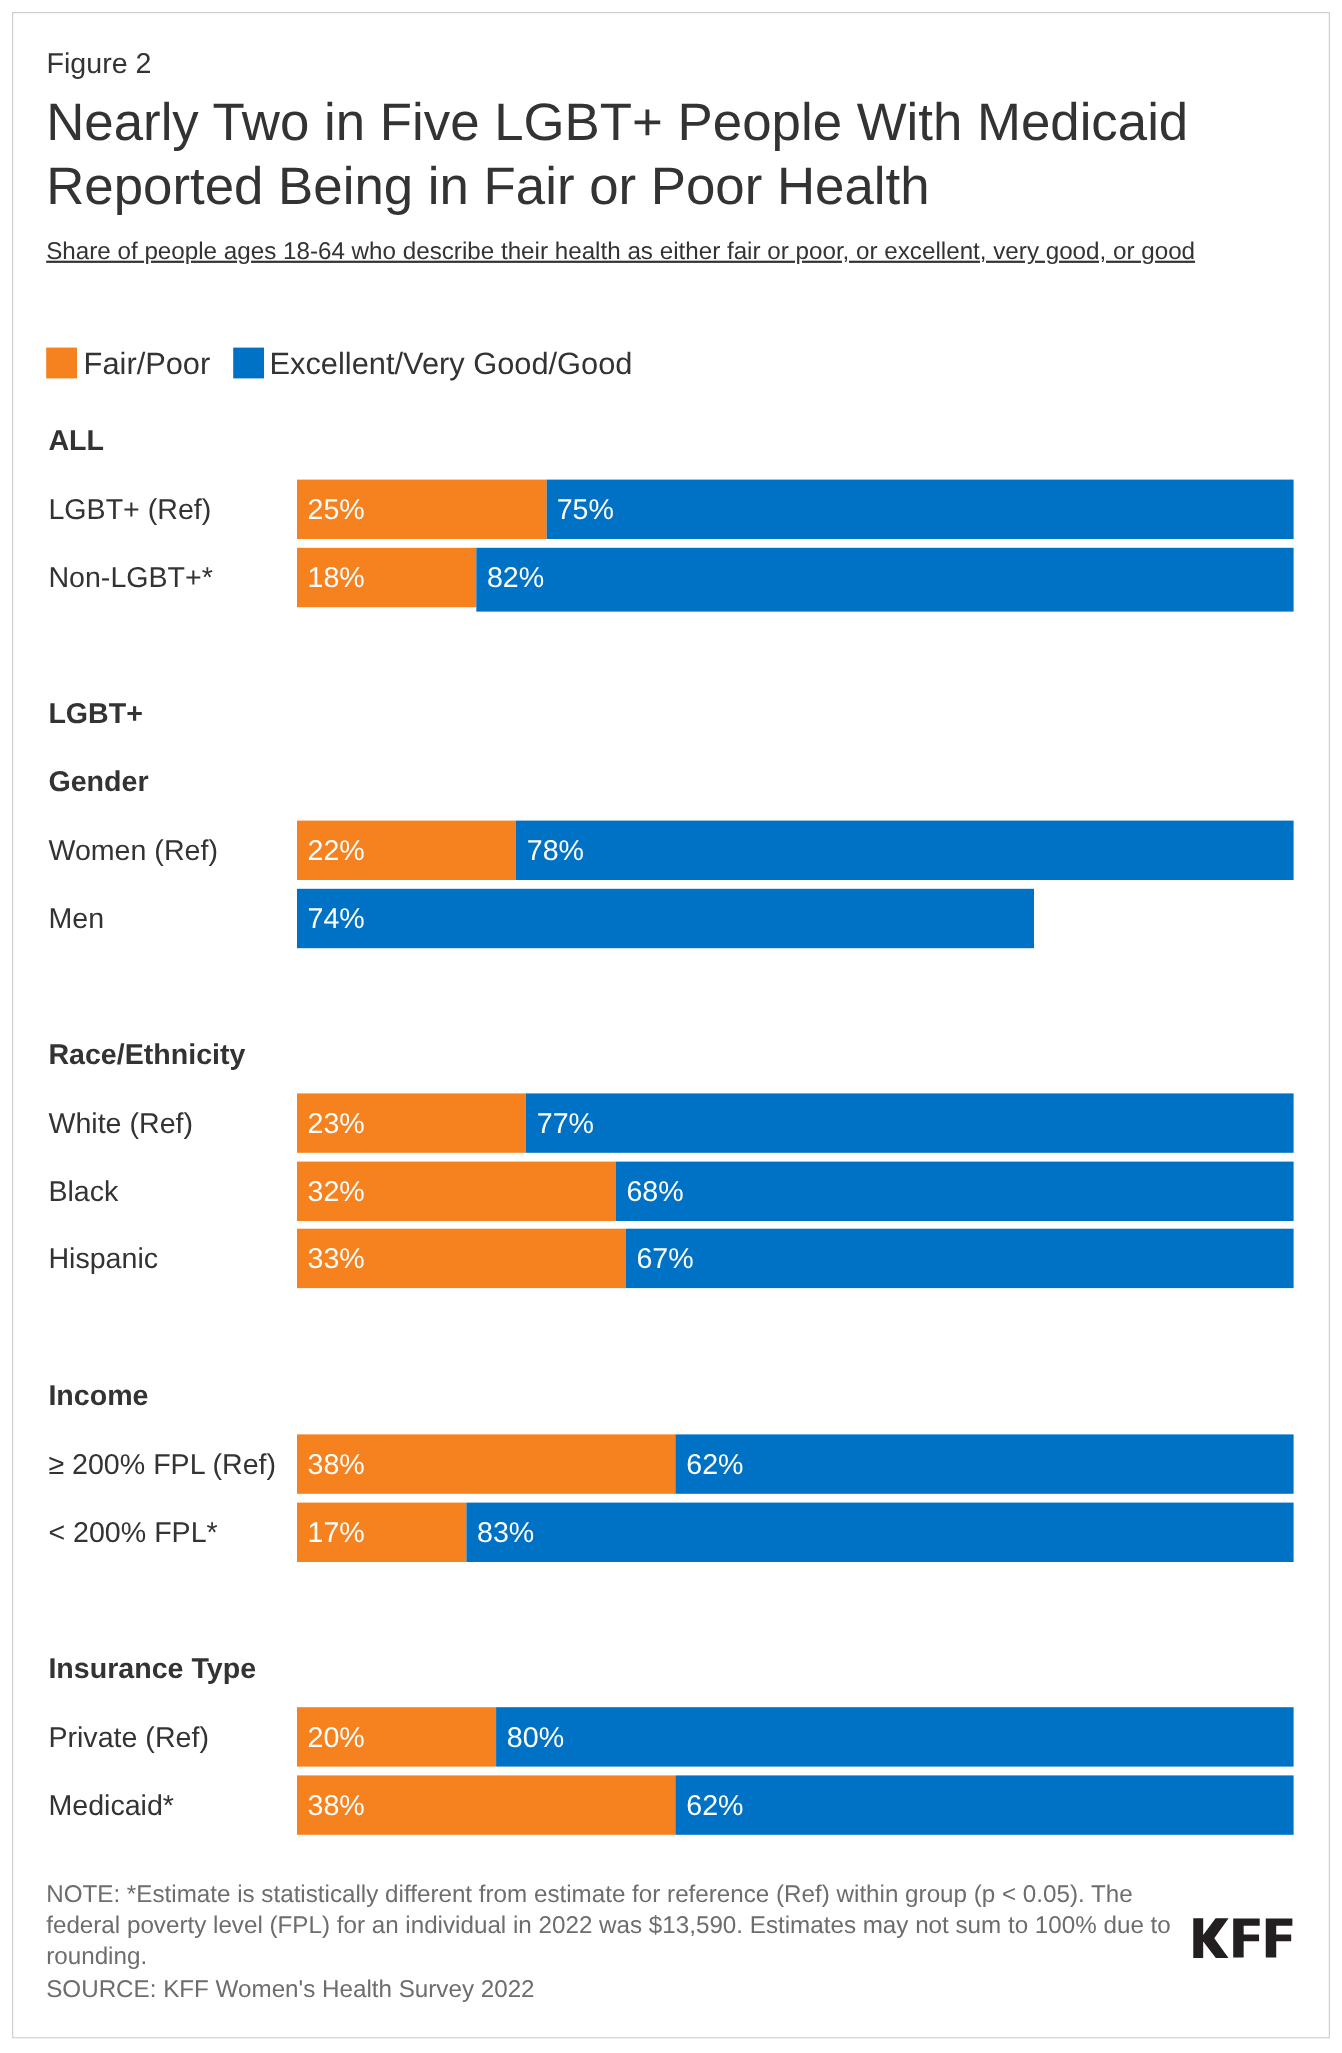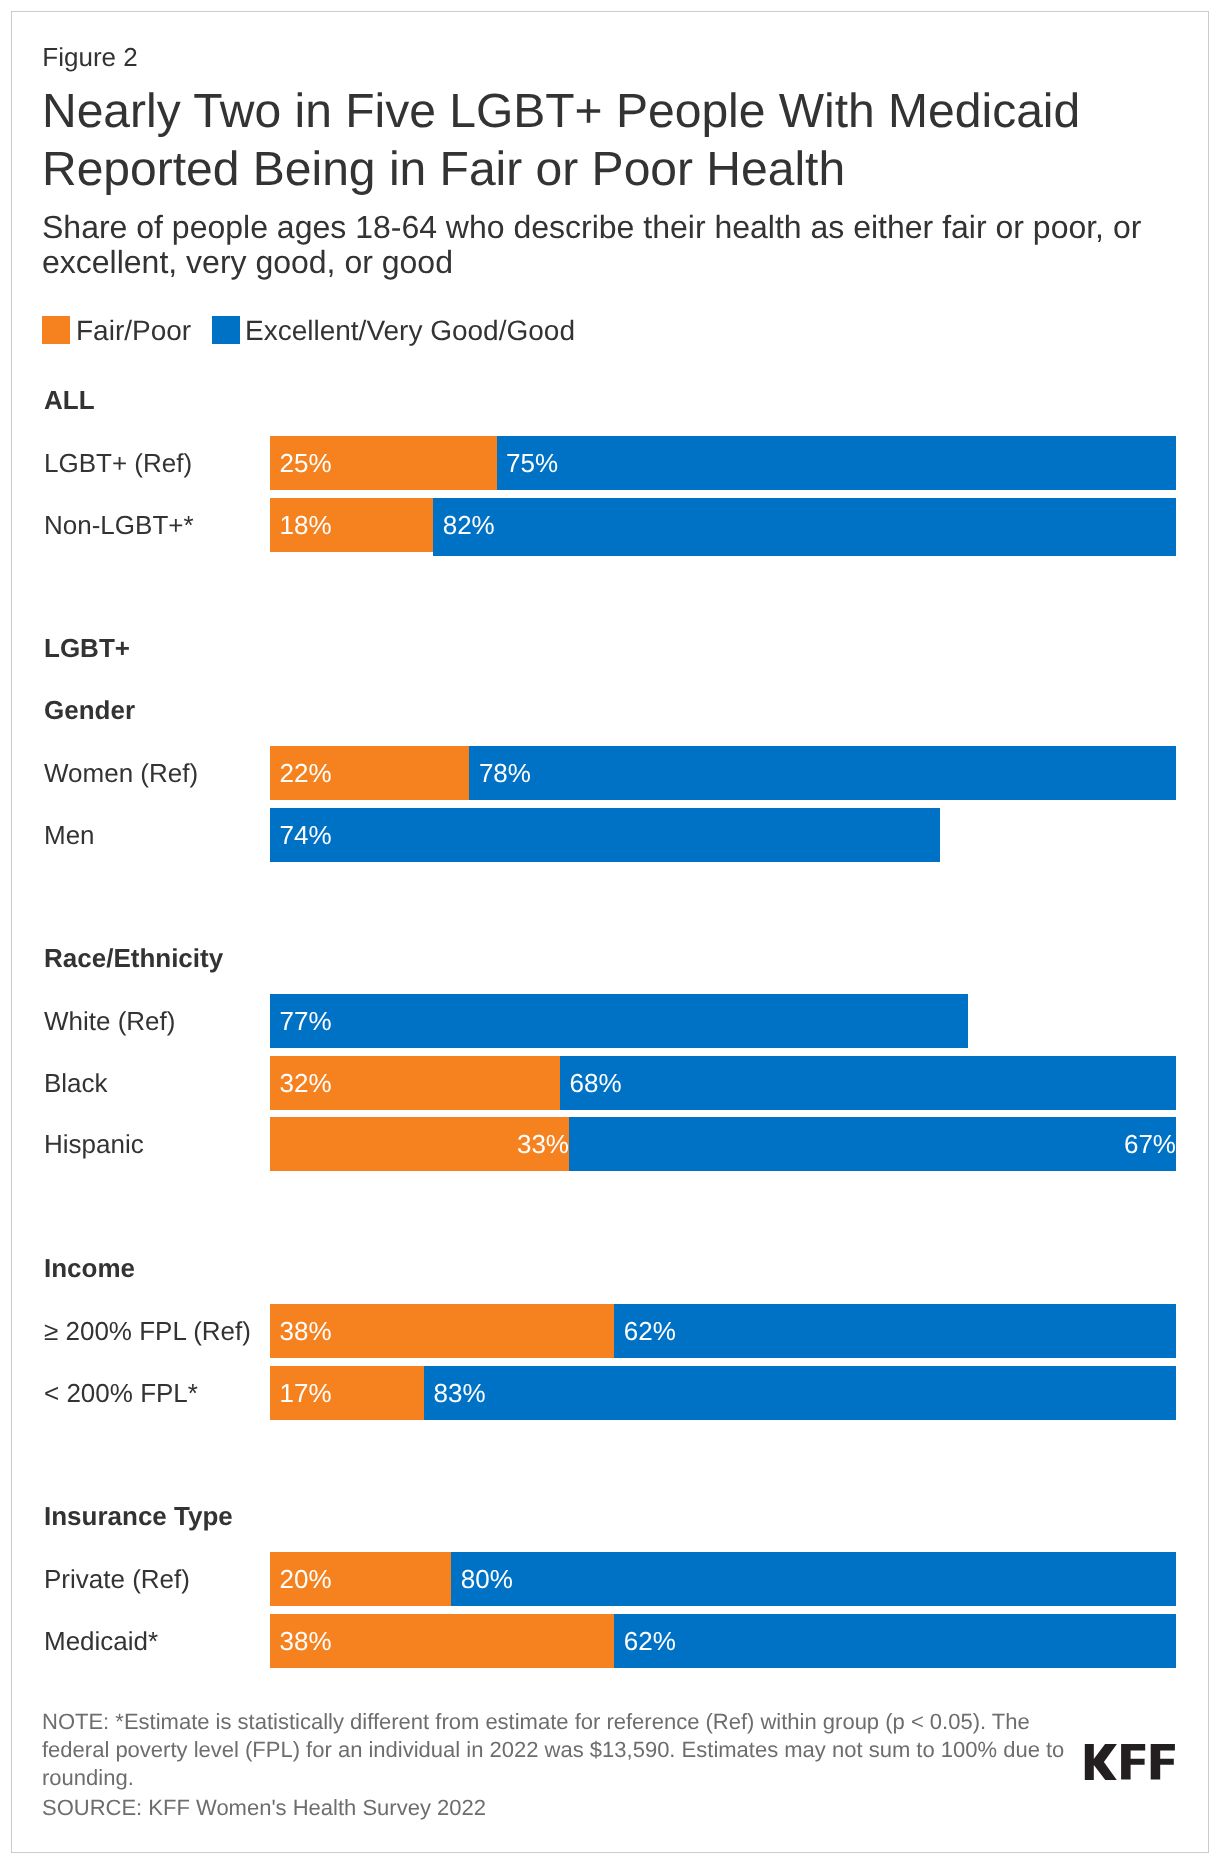--- a/index.html
+++ b/index.html
@@ -2,21 +2,21 @@
 <html><head>
 <meta charset="utf-8">
 <title>KFF Figure 2</title>
 <style>
   html,body{margin:0;padding:0;background:#ffffff;}
   body{width:1220px;height:1866px;overflow:hidden;font-family:"Liberation Sans",sans-serif;position:relative;-webkit-font-smoothing:antialiased;text-rendering:geometricPrecision;}
   #figure{position:absolute;left:10.6px;top:10.6px;width:1198.4px;height:1842.4px;border:1.4px solid #cbcbcb;background:#fff;box-sizing:border-box;}
   #layer{position:absolute;left:0;top:0;width:1220px;height:1866px;padding-left:20px;}
   .fig-label{position:absolute;left:42.3px;top:43.6px;font-size:26px;line-height:26px;color:#333;}
   .title{position:absolute;left:42px;top:83px;width:1110px;font-size:48px;line-height:57.5px;color:#333;}
-  .subtitle{position:absolute;left:42px;top:210px;width:1110px;font-size:32px;line-height:35px;color:#333;}
+  .subtitle{position:absolute;left:42px;top:210px;width:1110px;font-size:22px;line-height:35px;color:#333;text-decoration:underline;}
   .legend{position:absolute;left:0;top:0;width:1220px;height:60px;}
   .legend .sw{position:absolute;top:316px;width:28px;height:28px;}
   .legend .lb{position:absolute;font-size:28px;line-height:32px;color:#333;top:315px;white-space:nowrap;}
   #sw1{left:42px;} #lb1{left:76px;}
   #sw2{left:212px;} #lb2{left:245px;}
   .chart{position:absolute;left:0;top:0;width:1220px;height:1866px;border-radius:26px;}
   .grp{position:absolute;left:44px;font-size:26px;line-height:26px;font-weight:bold;color:#333;white-space:nowrap;}
   .row{position:absolute;left:0;height:53.8px;width:1220px;}
   .rlabel{position:absolute;left:44px;font-size:26px;color:#333;line-height:53.8px;white-space:nowrap;}
   .bar{position:absolute;left:270px;width:906px;height:53.8px;display:flex;}
@@ -70,33 +70,34 @@
       <div class="row" style="top: 808px; height: 54px; width: 100%;">
         <div class="rlabel" style="line-height: 54px;">Men</div>
         <div class="bar" style="height: 54px;">
           <div class="seg" style="width: 74%; height: 54px; line-height: 54px; background: rgb(0, 114, 198);"><span>74%</span></div>
         </div>
       </div>
       <div class="grp" style="top: 945px;">Race/Ethnicity</div>
       <div class="row" style="top: 994px; height: 54px; width: 100%;">
         <div class="rlabel" style="line-height: 54px;">White (Ref)</div>
         <div class="bar" style="height: 54px;">
+          <div class="seg" style="width: 23%; height: 54px; line-height: 54px; background: rgb(245, 130, 31);"><span>23%</span></div>
           <div class="seg" style="width: 77%; height: 54px; line-height: 54px; background: rgb(0, 114, 198);"><span>77%</span></div>
         </div>
       </div>
       <div class="row" style="top: 1056px; height: 54px; width: 100%;">
         <div class="rlabel" style="line-height: 54px;">Black</div>
         <div class="bar" style="height: 54px;">
           <div class="seg" style="width: 32%; height: 54px; line-height: 54px; background: rgb(245, 130, 31);"><span>32%</span></div>
           <div class="seg" style="width: 68%; height: 54px; line-height: 54px; background: rgb(0, 114, 198);"><span>68%</span></div>
         </div>
       </div>
       <div class="row" style="top: 1117px; height: 54px; width: 100%;">
         <div class="rlabel" style="line-height: 54px;">Hispanic</div>
-        <div class="bar" style="height: 54px; text-align: right;">
+        <div class="bar" style="height: 54px;">
           <div class="seg" style="width: 33%; height: 54px; line-height: 54px; background: rgb(245, 130, 31);"><span>33%</span></div>
           <div class="seg" style="width: 67%; height: 54px; line-height: 54px; background: rgb(0, 114, 198);"><span>67%</span></div>
         </div>
       </div>
       <div class="grp" style="top: 1254.7px;">Income</div>
       <div class="row" style="top: 1304px; height: 54px; width: 100%;">
         <div class="rlabel" style="line-height: 54px;">≥ 200% FPL (Ref)</div>
         <div class="bar" style="height: 54px;">
           <div class="seg" style="width: 38%; height: 54px; line-height: 54px; background: rgb(245, 130, 31);"><span>38%</span></div>
           <div class="seg" style="width: 62%; height: 54px; line-height: 54px; background: rgb(0, 114, 198);"><span>62%</span></div>

